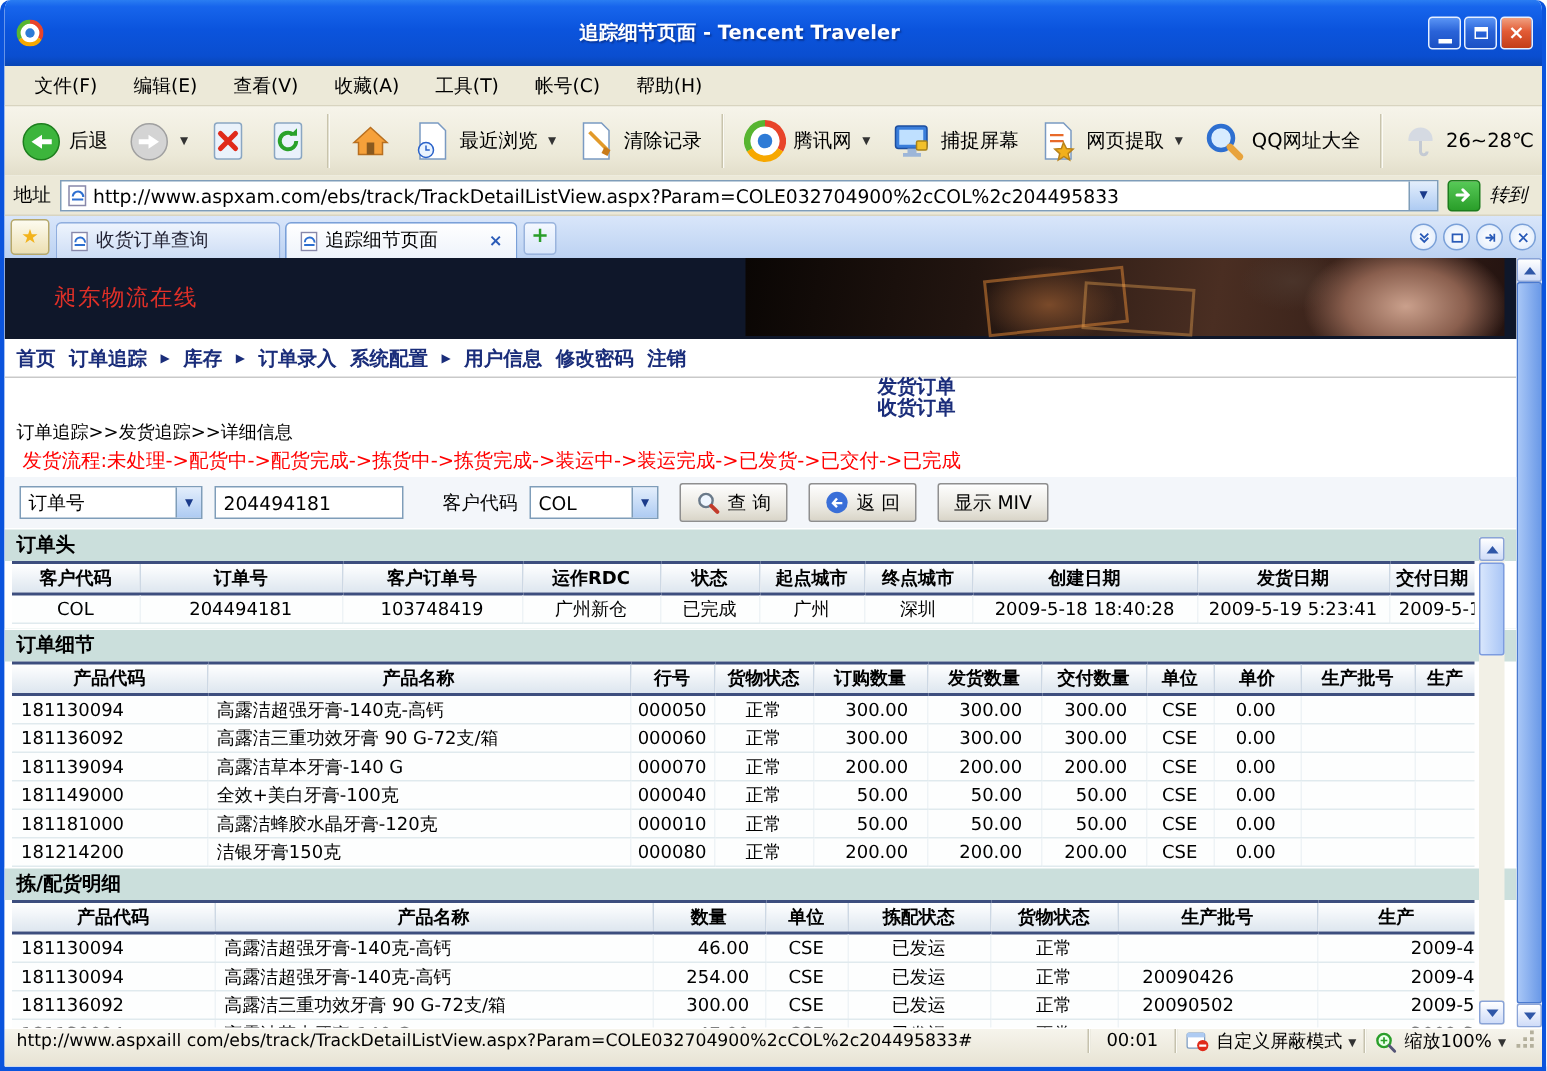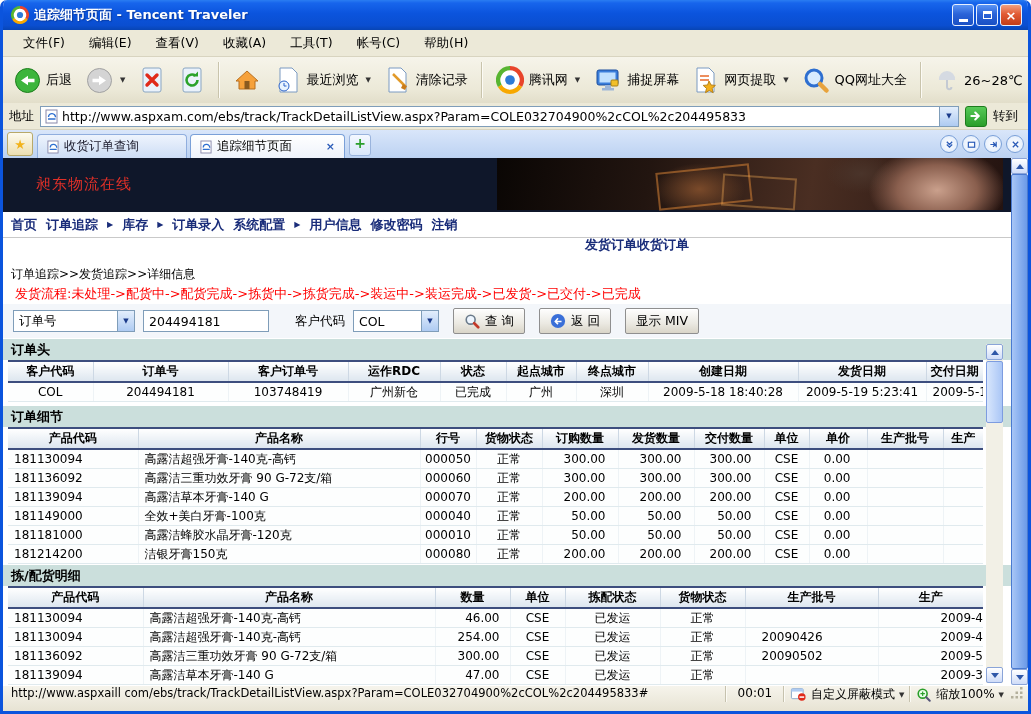--- a/index.html
+++ b/index.html
@@ -1,19 +1,19 @@
 <!DOCTYPE html>
 <html><head>
 <meta charset="utf-8">
 <style>
   html,body{margin:0;padding:0;background:#fff;}
   body{width:1031px;height:714px;overflow:hidden;font-family:"DejaVu Sans",sans-serif;font-size:12.5px;color:#000;}
   .window{width:1031px;height:714px;box-sizing:border-box;border-left:3px solid #0b54dd;border-right:3px solid #0b54dd;border-bottom:3px solid #0b54dd;border-radius:7px 7px 0 0;overflow:hidden;display:flex;flex-direction:column;}
   
-  .titlebar{height:30px;flex:none;display:flex;align-items:center;padding:0 6px;background:linear-gradient(180deg,#2a7df2 0%,#1765ec 10%,#0b54dd 45%,#0a4ed0 85%,#0845b4 100%);}
+  .titlebar{height:44px;flex:none;display:flex;align-items:center;padding:0 6px;background:linear-gradient(180deg,#2a7df2 0%,#1765ec 10%,#0b54dd 45%,#0a4ed0 85%,#0845b4 100%);text-align:center;}
   .app-icon{width:18px;height:18px;margin:0 5px 0 2px;flex:none;}
   .title{flex:1;color:#fff;font-weight:bold;font-size:13px;text-shadow:1px 1px 1px #0a3aa0;white-space:nowrap;overflow:hidden;}
   .win-btns{display:flex;gap:2px;}
   .winbtn{width:22px;height:22px;border-radius:3px;border:1px solid #e7f0ff;display:flex;align-items:center;justify-content:center;box-sizing:border-box;background:linear-gradient(180deg,#5a95f5,#2a63d8 45%,#1a50c4);}
   .winbtn.close{background:linear-gradient(180deg,#f0a080,#e25b35 45%,#c33d18);}
   .glyph-min{width:9px;height:3px;background:#fff;margin-top:10px;}
   .glyph-max{width:9px;height:8px;border:1px solid #fff;border-top:3px solid #fff;box-sizing:border-box;}
   .winbtn .x{color:#fff;font-weight:bold;font-size:13px;line-height:1;}
   
   .menubar{height:27px;flex:none;background:#ece9d8;display:flex;align-items:center;padding-left:8px;border-bottom:1px solid #d8d4c0;box-sizing:border-box;}
@@ -24,21 +24,21 @@
   .tcaret{font-size:7px;color:#333;margin-left:2px;}
   .tsep{width:1px;height:36px;background:#c9c4ac;border-right:1px solid #fcfbf5;margin:0 4px;flex:none;}
   
   .addressbar{height:27px;flex:none;background:#ece9d8;display:flex;align-items:center;padding:0 6px;gap:6px;border-bottom:1px solid #d8d4c0;box-sizing:border-box;}
   .addr-label{font-size:12.5px;flex:none;}
   .addr-field{flex:1;height:21px;background:#fff;border:1px solid #7f9db9;display:flex;align-items:center;box-sizing:border-box;}
   .addr-field .pageicon{margin:0 4px;flex:none;}
   .addr-url{flex:1;font-size:12.5px;white-space:nowrap;overflow:hidden;}
   .addr-drop{width:18px;height:19px;flex:none;background:linear-gradient(180deg,#e3eefc,#aecbf2);border-left:1px solid #7f9db9;display:flex;align-items:center;justify-content:center;font-size:7px;color:#1a3a8a;}
   .go-btn{width:22px;height:21px;flex:none;border-radius:3px;background:linear-gradient(180deg,#57c957,#2a9e2a);border:1px solid #1d7c1d;display:flex;align-items:center;justify-content:center;box-sizing:border-box;}
-  .go-label{font-size:12.5px;flex:none;margin-right:4px;}
+  .go-label{font-size:12.5px;flex:none;margin-right:4px;font-style:italic;}
   
   .tabbar{height:28px;flex:none;background:linear-gradient(180deg,#d9e6fa,#bcd2f2);display:flex;align-items:flex-end;padding:0 4px;box-sizing:border-box;}
   .fav-btn{width:24px;height:22px;margin:0 4px 2px 0;border:1px solid #b8a96a;border-radius:3px;background:linear-gradient(180deg,#fdfbef,#ecdfb2);display:flex;align-items:center;justify-content:center;flex:none;}
   .fav-btn .st{color:#f2b31c;font-size:13px;line-height:1;}
   .tab{height:24px;display:flex;align-items:center;gap:5px;padding:0 9px;border:1px solid #90aede;border-bottom:none;border-radius:4px 4px 0 0;font-size:12.5px;white-space:nowrap;box-sizing:border-box;}
   .tab.inactive{background:linear-gradient(180deg,#eef4fd,#cdddf5);width:150px;margin-right:3px;color:#223;}
   .tab.active{background:linear-gradient(180deg,#ffffff,#eef3fb);width:155px;border-color:#7aa0d8;}
   .tab .tx{margin-left:auto;color:#2a5bb8;font-weight:bold;font-size:11px;}
   .newtab-btn{width:20px;height:20px;margin:0 0 2px 4px;border:1px solid #9ab4dd;border-radius:3px;background:linear-gradient(180deg,#f4f8ff,#d8e6fa);color:#2a9e2a;font-weight:bold;font-size:14px;line-height:17px;text-align:center;flex:none;}
   .tab-right{margin-left:auto;display:flex;gap:4px;align-items:center;margin-bottom:5px;}
@@ -56,21 +56,21 @@
      linear-gradient(100deg,#0a0604 0%,#221510 30%,#4a2e22 62%,#241310 100%);}
   .banner-shape1{position:absolute;left:160px;top:10px;width:90px;height:34px;border:2px solid rgba(214,130,52,.55);transform:rotate(-6deg);}
   .banner-shape2{position:absolute;left:225px;top:18px;width:70px;height:28px;border:2px solid rgba(255,180,90,.35);transform:rotate(4deg);}
   
   .welcome-row{height:26px;display:flex;align-items:center;justify-content:space-between;padding:0 6px 0 8px;border-bottom:1px solid #c9c9c9;box-sizing:border-box;}
   .welcome{color:#a03a2a;font-size:13px;white-space:nowrap;}
   .nav{display:flex;align-items:center;gap:9px;font-weight:bold;color:#1a2d7a;font-size:13px;white-space:nowrap;padding-right:20px;}
   .nav .active{}
   .nav-arrow{color:#1a2d7a;font-size:8px;}
   .subnav-row{height:28px;position:relative;}
-  .subnav{position:absolute;left:582px;top:0;display:flex;flex-direction:row;font-weight:bold;color:#1a2d7a;font-size:13px;line-height:14px;}
+  .subnav{position:absolute;left:582px;top:0;display:flex;flex-direction:column;font-weight:bold;color:#1a2d7a;font-size:13px;line-height:14px;}
   .breadcrumb{height:16px;line-height:16px;padding-left:8px;font-size:12px;}
   .process{height:20px;line-height:20px;padding-left:12px;color:#f00;font-size:13px;margin-top:2px;white-space:nowrap;}
   
   .form-row{height:34px;display:flex;align-items:center;padding-left:10px;background:#f3f6fa;box-sizing:border-box;}
   .combo{height:22px;border:1px solid #7f9db9;background:#fff;display:flex;align-items:center;box-sizing:border-box;}
   .combo .cval{flex:1;padding:0 5px;font-size:12.5px;white-space:nowrap;overflow:hidden;}
   .combo .cbtn{width:17px;height:100%;background:linear-gradient(180deg,#e3eefc,#aecbf2);border-left:1px solid #7f9db9;display:flex;align-items:center;justify-content:center;font-size:7px;color:#1a3a8a;box-sizing:border-box;}
   .ftext{height:22px;width:126px;border:1px solid #7f9db9;padding:0 5px;font-size:12.5px;box-sizing:border-box;font-family:"DejaVu Sans",sans-serif;margin-left:8px;}
   .flabel{margin-left:26px;font-size:12.5px;}
   .xpbtn{height:24px;margin-left:14px;padding:0 10px;border:1px solid #8f8f8f;border-radius:2px;background:linear-gradient(180deg,#fefefe,#ebe9e2 60%,#d9d5c8);display:flex;align-items:center;gap:5px;font-size:12.5px;white-space:nowrap;box-shadow:inset 0 1px 0 #fff;}

